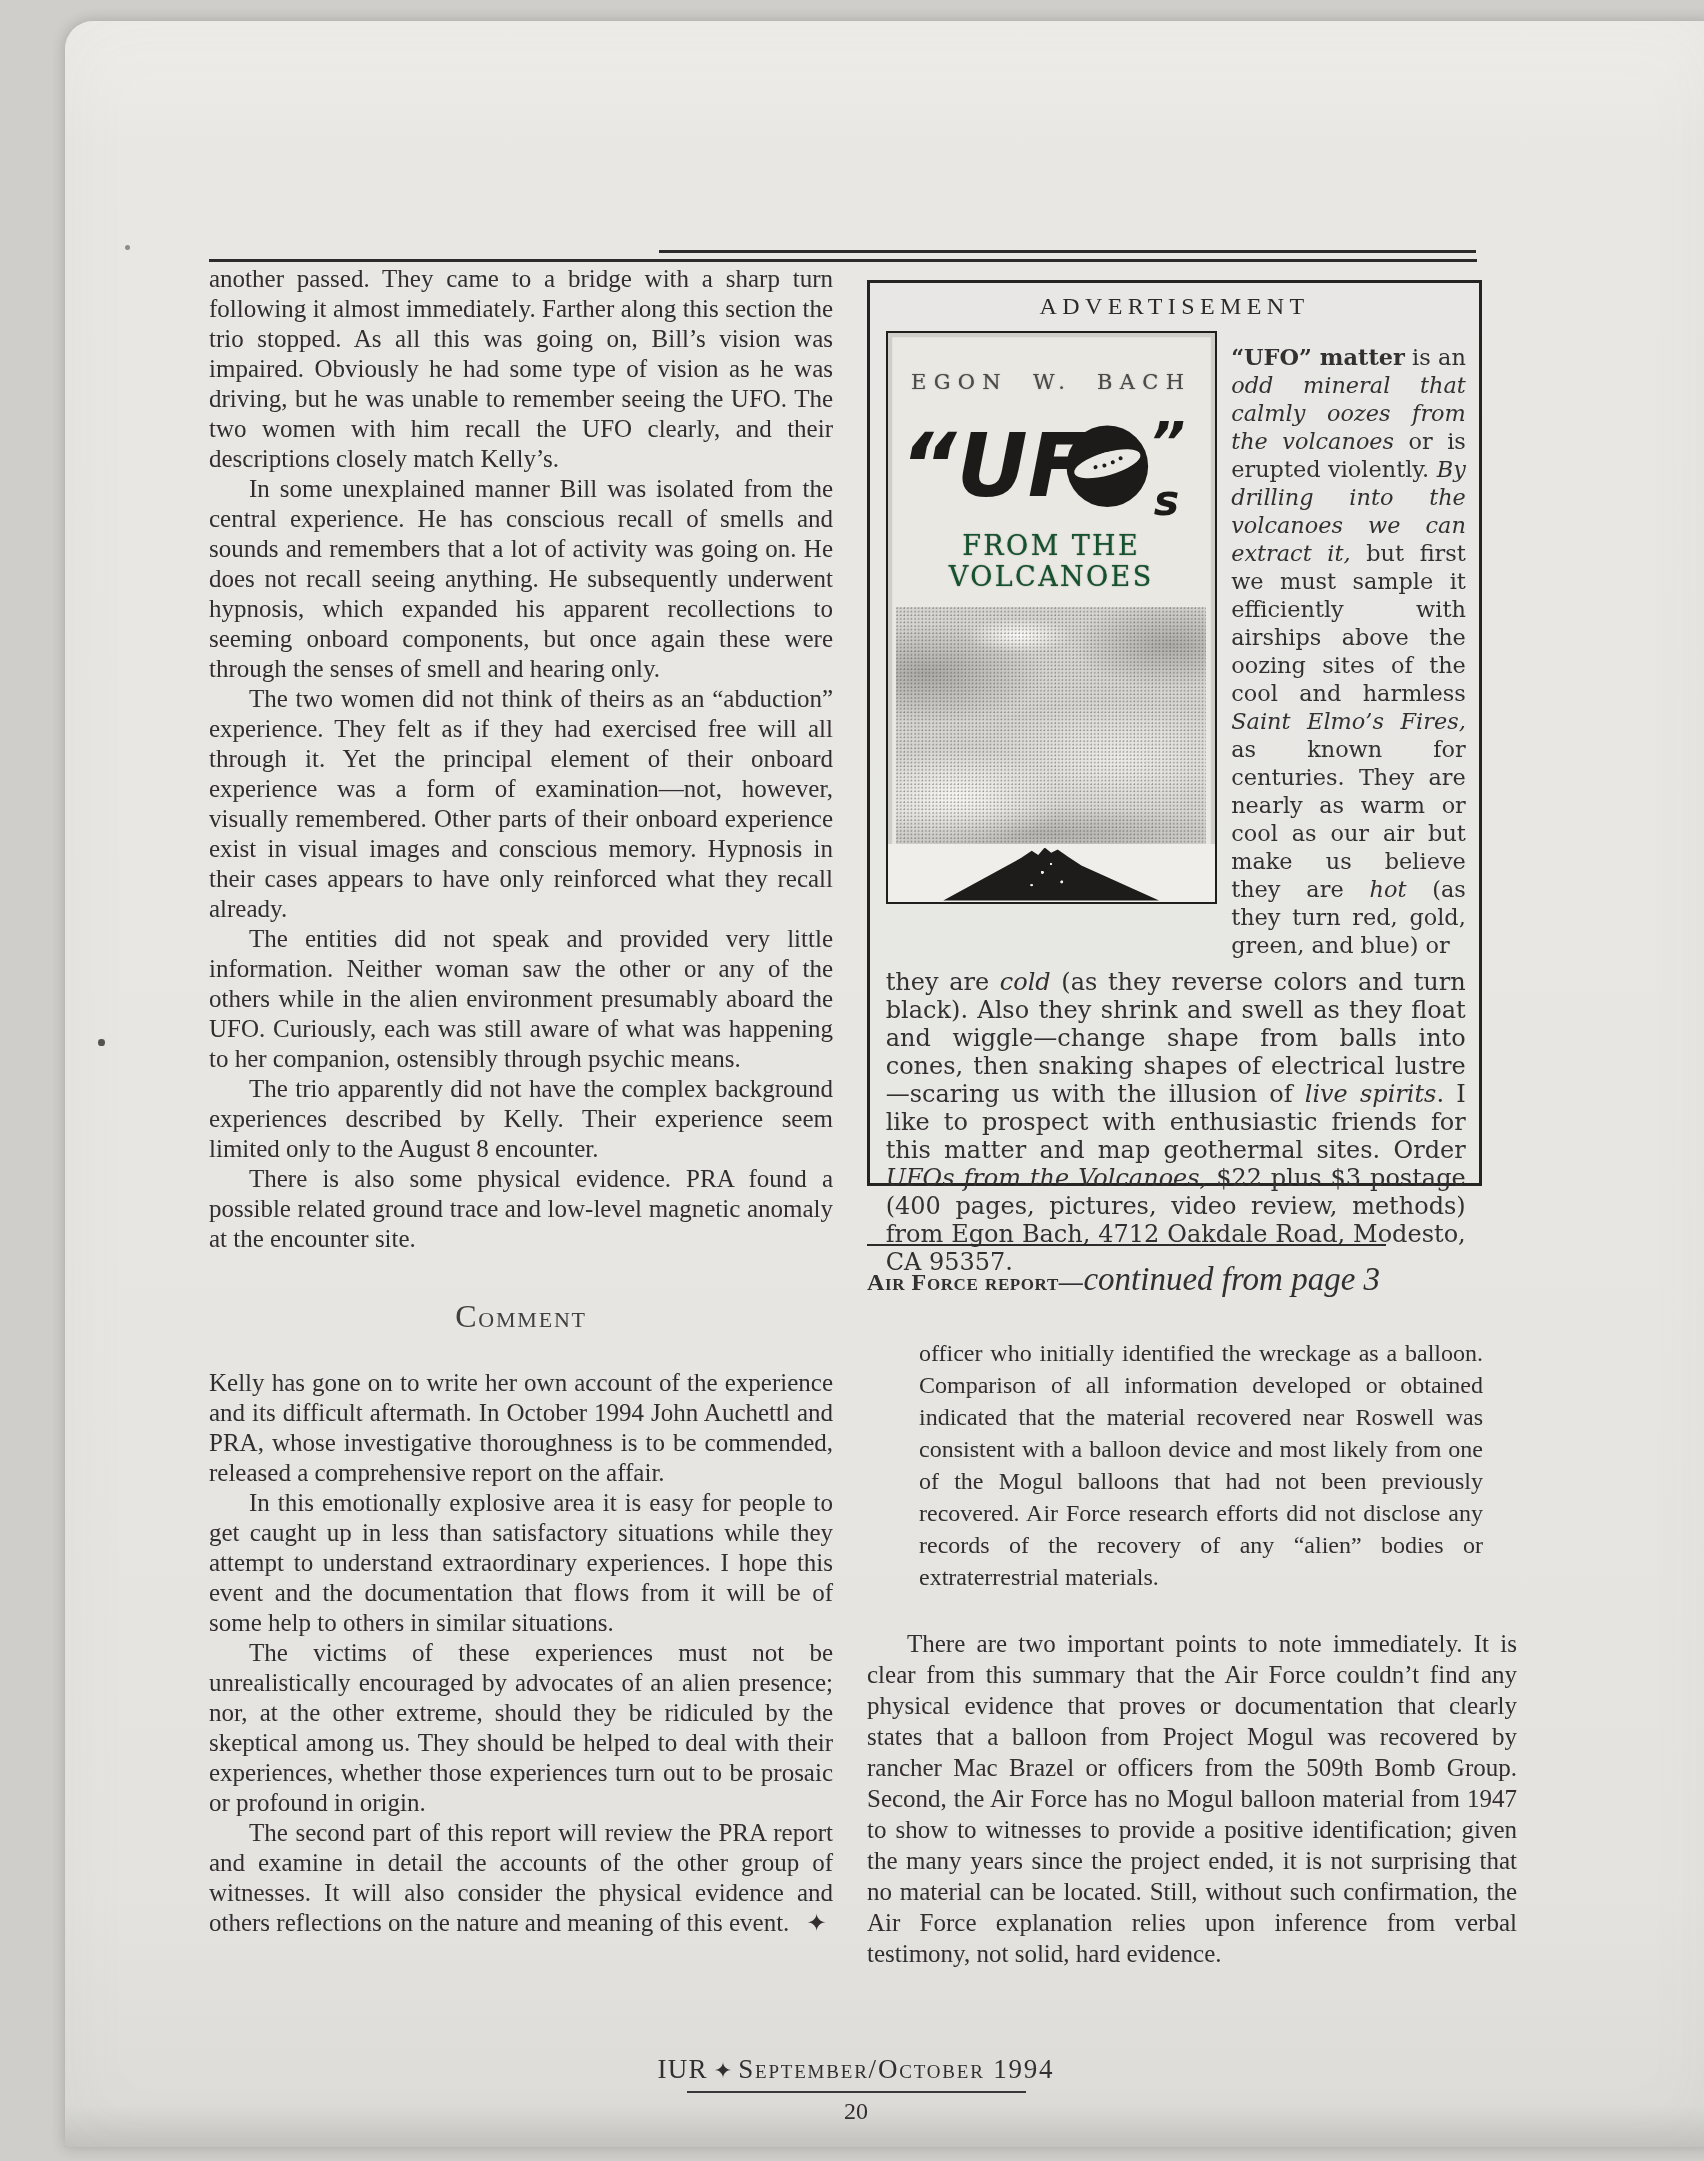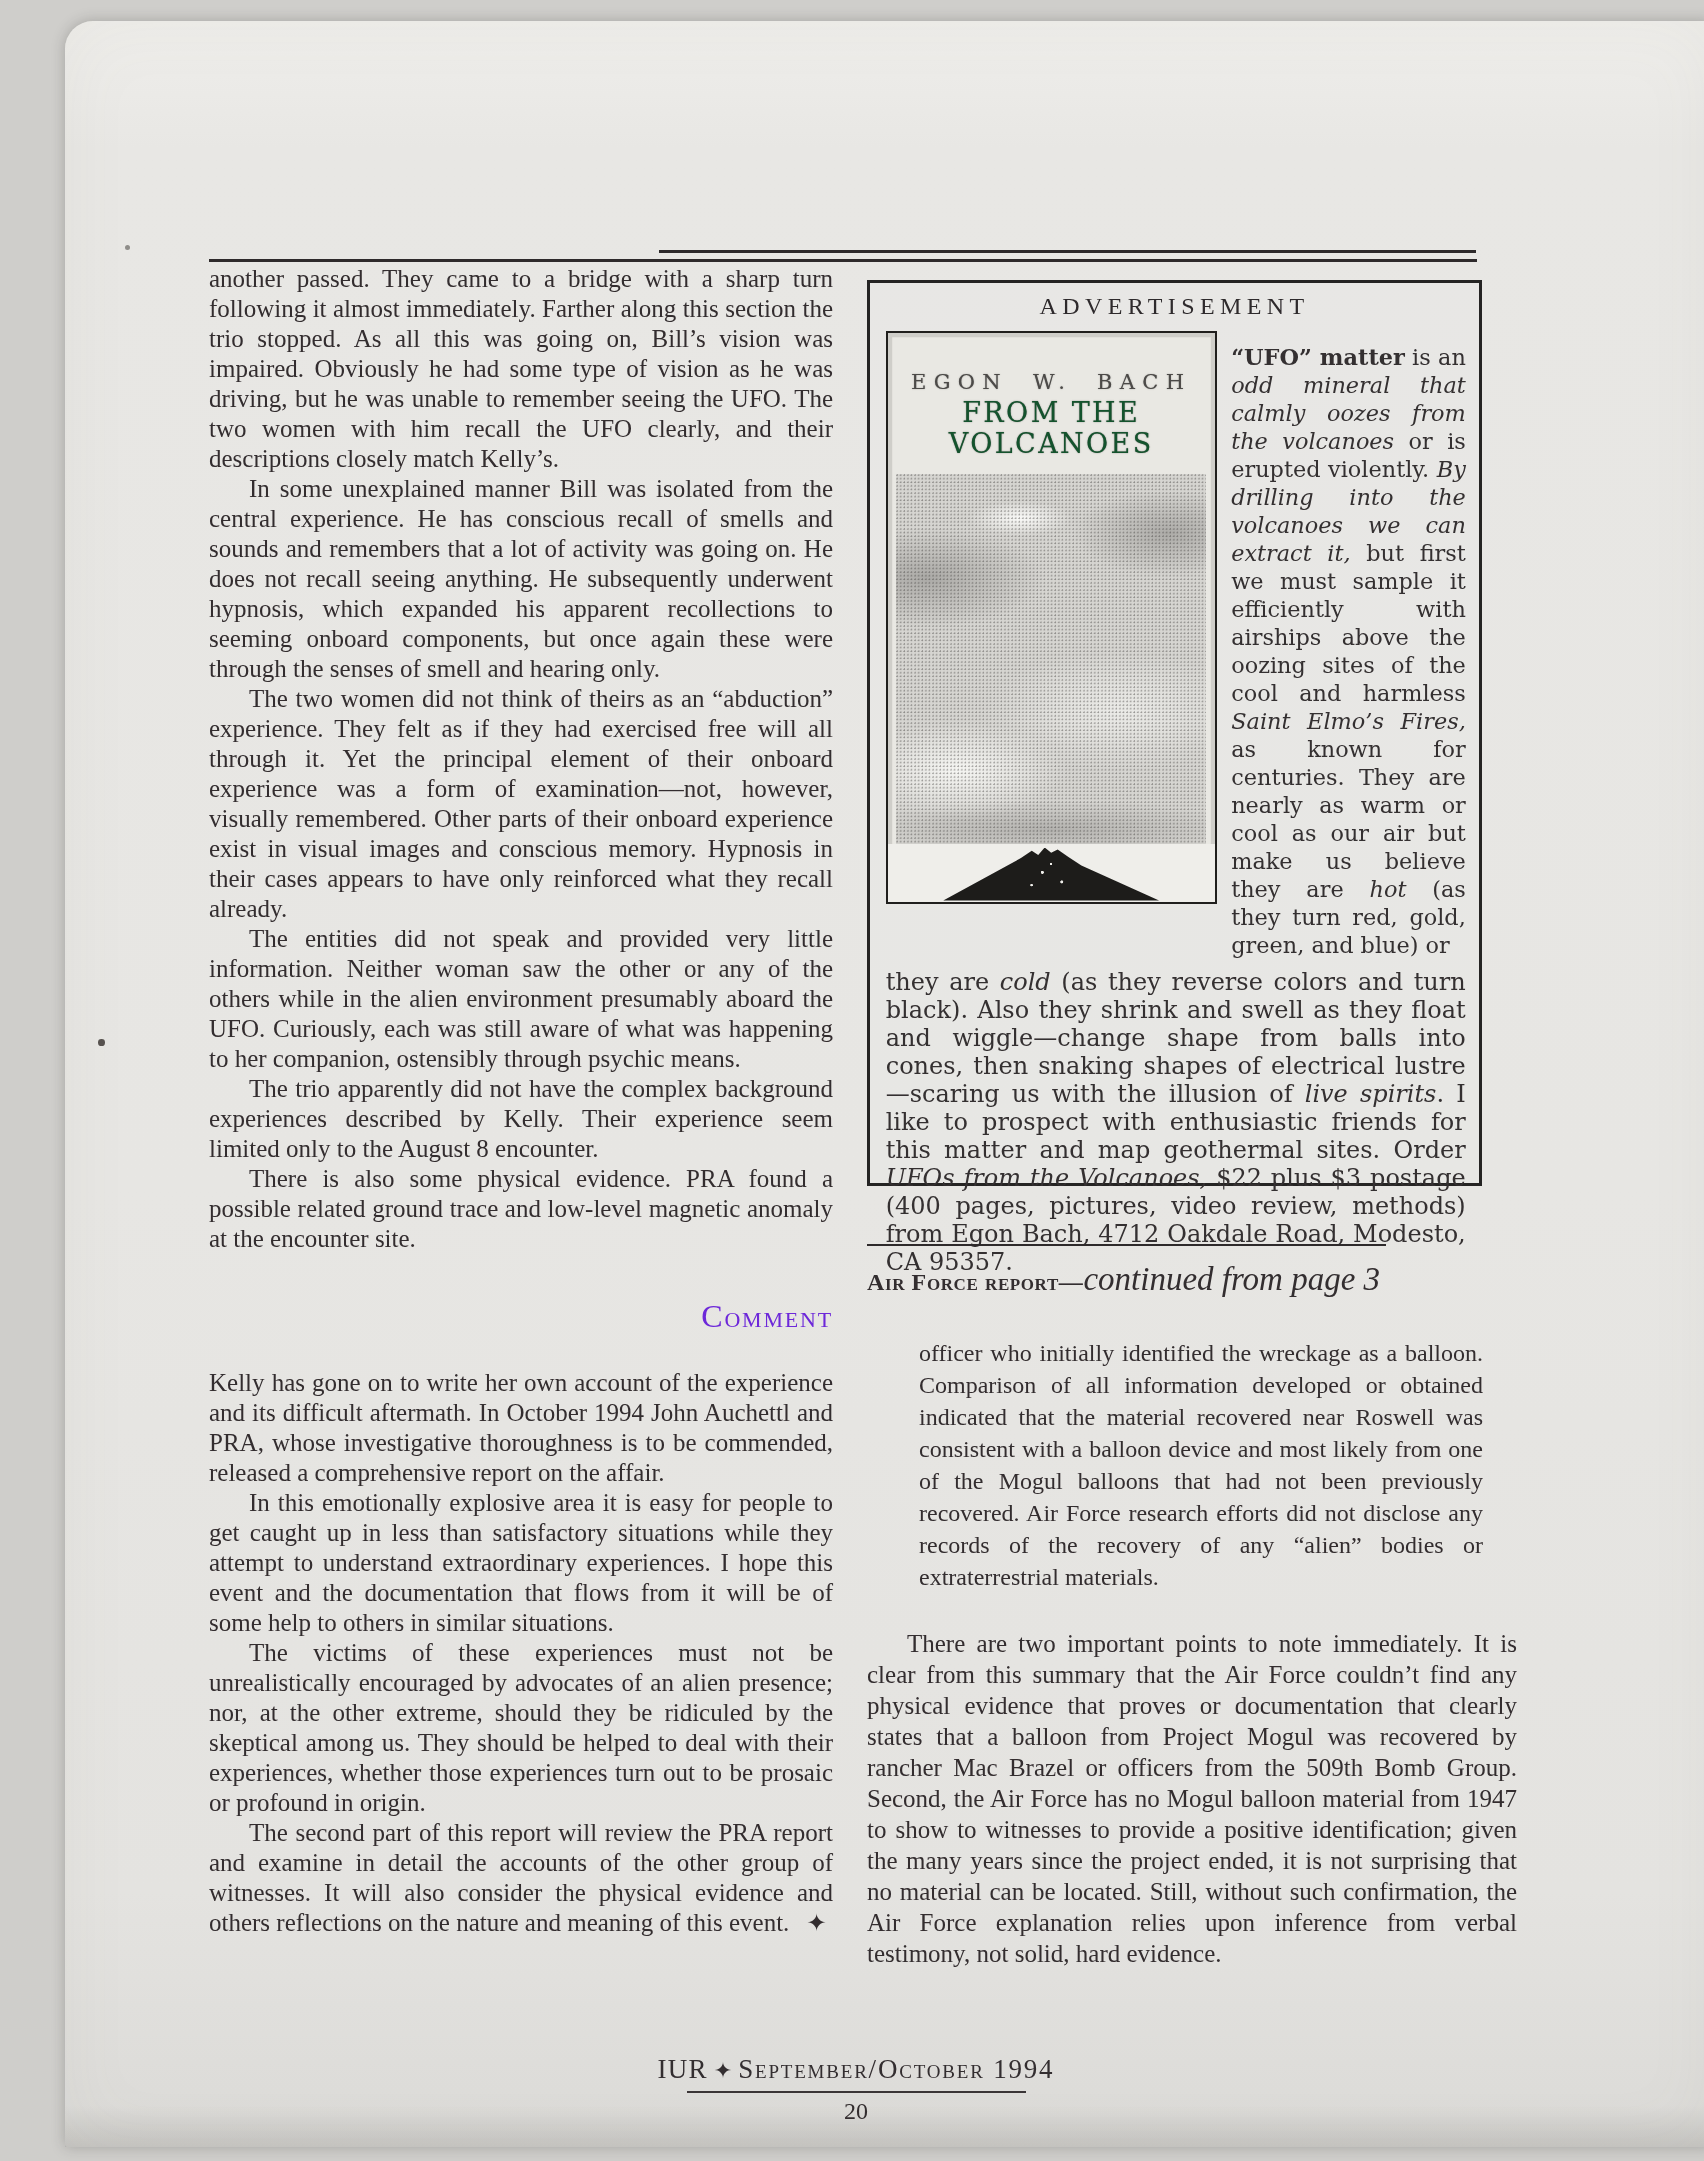--- a/index.html
+++ b/index.html
@@ -17,21 +17,21 @@
 
   .rule{position:absolute;background:#2e2a2b;height:3px;}
   .rule-top-short{left:631px;top:250px;width:817px;}
   .rule-top-long{left:181px;top:259px;width:1268px;height:3px;}
 
   
   .col-left{position:absolute;left:181px;top:264px;width:624px;text-align:justify;}
   .body-p{margin:0;font-size:25px;line-height:30px;}
   .body-p.ind{text-indent:40px;}
   .comment{margin:45px 0 35px 0;font-size:32px;line-height:34px;font-weight:normal;
-           font-variant:small-caps;letter-spacing:1.8px;color:#6d28d9;text-align:right;}
+           font-variant:small-caps;letter-spacing:1.8px;color:#404040;text-align:center;}
   .endmark{font-size:24px;padding-left:17px;}
 
   
   .ad{position:absolute;left:839px;top:280px;width:615px;height:906px;
       border:3.6px solid #252423;box-sizing:border-box;background:rgba(255,255,255,.04);}
   .ad-label{margin-top:9.7px;text-align:center;font-size:24px;letter-spacing:5.4px;color:#2e2a2c;}
   .ad-row{display:flex;margin:11px 12px 0 15.7px;}
   .book-cover{position:relative;width:331px;height:573px;border:2.4px solid #201f1d;box-sizing:border-box;
       background:#e9e8e3;display:flex;flex-direction:column;
       box-shadow:inset 0 0 0 4.2px rgba(150,147,141,.30);}
@@ -108,20 +108,38 @@
     <p class="body-p ind">In this emotionally explosive area it is easy for people to get caught up in less than satisfactory situations while they attempt to understand extraordinary experiences. I hope this event and the documentation that flows from it will be of some help to others in similar situations.</p>
     <p class="body-p ind">The victims of these experiences must not be unrealistically encouraged by advocates of an alien presence; nor, at the other extreme, should they be ridiculed by the skeptical among us. They should be helped to deal with their experiences, whether those experiences turn out to be prosaic or profound in origin.</p>
     <p class="body-p ind"><span>The second part of this report will review the PRA report and examine in detail the accounts of the other group of witnesses. It will also consider the physical evidence and others reflections on the nature and meaning of this event.</span><span class="endmark">✦</span></p>
   </main>
 
   <section class="ad">
     <div class="ad-label">ADVERTISEMENT</div>
     <div class="ad-row">
       <div class="book-cover">
         <div class="book-author">EGON W. BACH</div>
+        <div class="book-logo">
+          <svg viewBox="0 0 740 270" width="302">
+            <g font-family="DejaVu Sans, sans-serif" font-weight="bold" font-style="italic" fill="#1c1b1a">
+              <text x="0" y="200" font-size="215">“UF</text>
+              <circle cx="508" cy="128" r="100" fill="#1c1b1a"></circle>
+              <g transform="rotate(-16 508 122)">
+                <ellipse cx="508" cy="122" rx="84" ry="28" fill="#e9e8e3"></ellipse>
+                <ellipse cx="508" cy="110" rx="34" ry="16" fill="#e9e8e3"></ellipse>
+                <circle cx="478" cy="122" r="5" fill="#1c1b1a"></circle>
+                <circle cx="500" cy="124" r="5" fill="#1c1b1a"></circle>
+                <circle cx="522" cy="122" r="5" fill="#1c1b1a"></circle>
+                <circle cx="543" cy="118" r="5" fill="#1c1b1a"></circle>
+              </g>
+              <text x="612" y="116" font-size="135">”</text>
+              <text x="622" y="248" font-size="105">s</text>
+            </g>
+          </svg>
+        </div>
         <div class="book-subtitle">FROM THE VOLCANOES</div>
         <div class="book-art"></div>
         <div class="book-volcano-strip">
           <div class="volcano"></div>
         </div>
       </div>
       <div class="ad-col"><span class="bd">“UFO” matter</span><span> is an </span><span class="it">odd mineral that calmly oozes from the volcanoes</span><span> or is erupted violently. </span><span class="it">By drilling into the volcanoes we can extract it,</span><span> but first we must sample it efficiently with airships above the oozing sites of the cool and harmless </span><span class="it">Saint Elmo’s Fires,</span><span> as known for centuries. They are nearly as warm or cool as our air but make us believe they are </span><span class="it">hot</span><span> (as they turn red, gold, green, and blue) or</span></div>
     </div>
     <div class="ad-full"><span>they are </span><span class="it">cold</span><span> (as they reverse colors and turn black). Also they shrink and swell as they float and wiggle—change shape from balls into cones, then snaking shapes of electrical lustre—scaring us with the illusion of </span><span class="it">live spirits</span><span>. I like to prospect with enthusiastic friends for this matter and map geothermal sites. Order </span><span class="it">UFOs from the Volcanoes,</span><span> $22 plus $3 postage (400 pages, pictures, video review, methods) from Egon Bach, 4712 Oakdale Road, Modesto, CA 95357.</span></div>
   </section>

